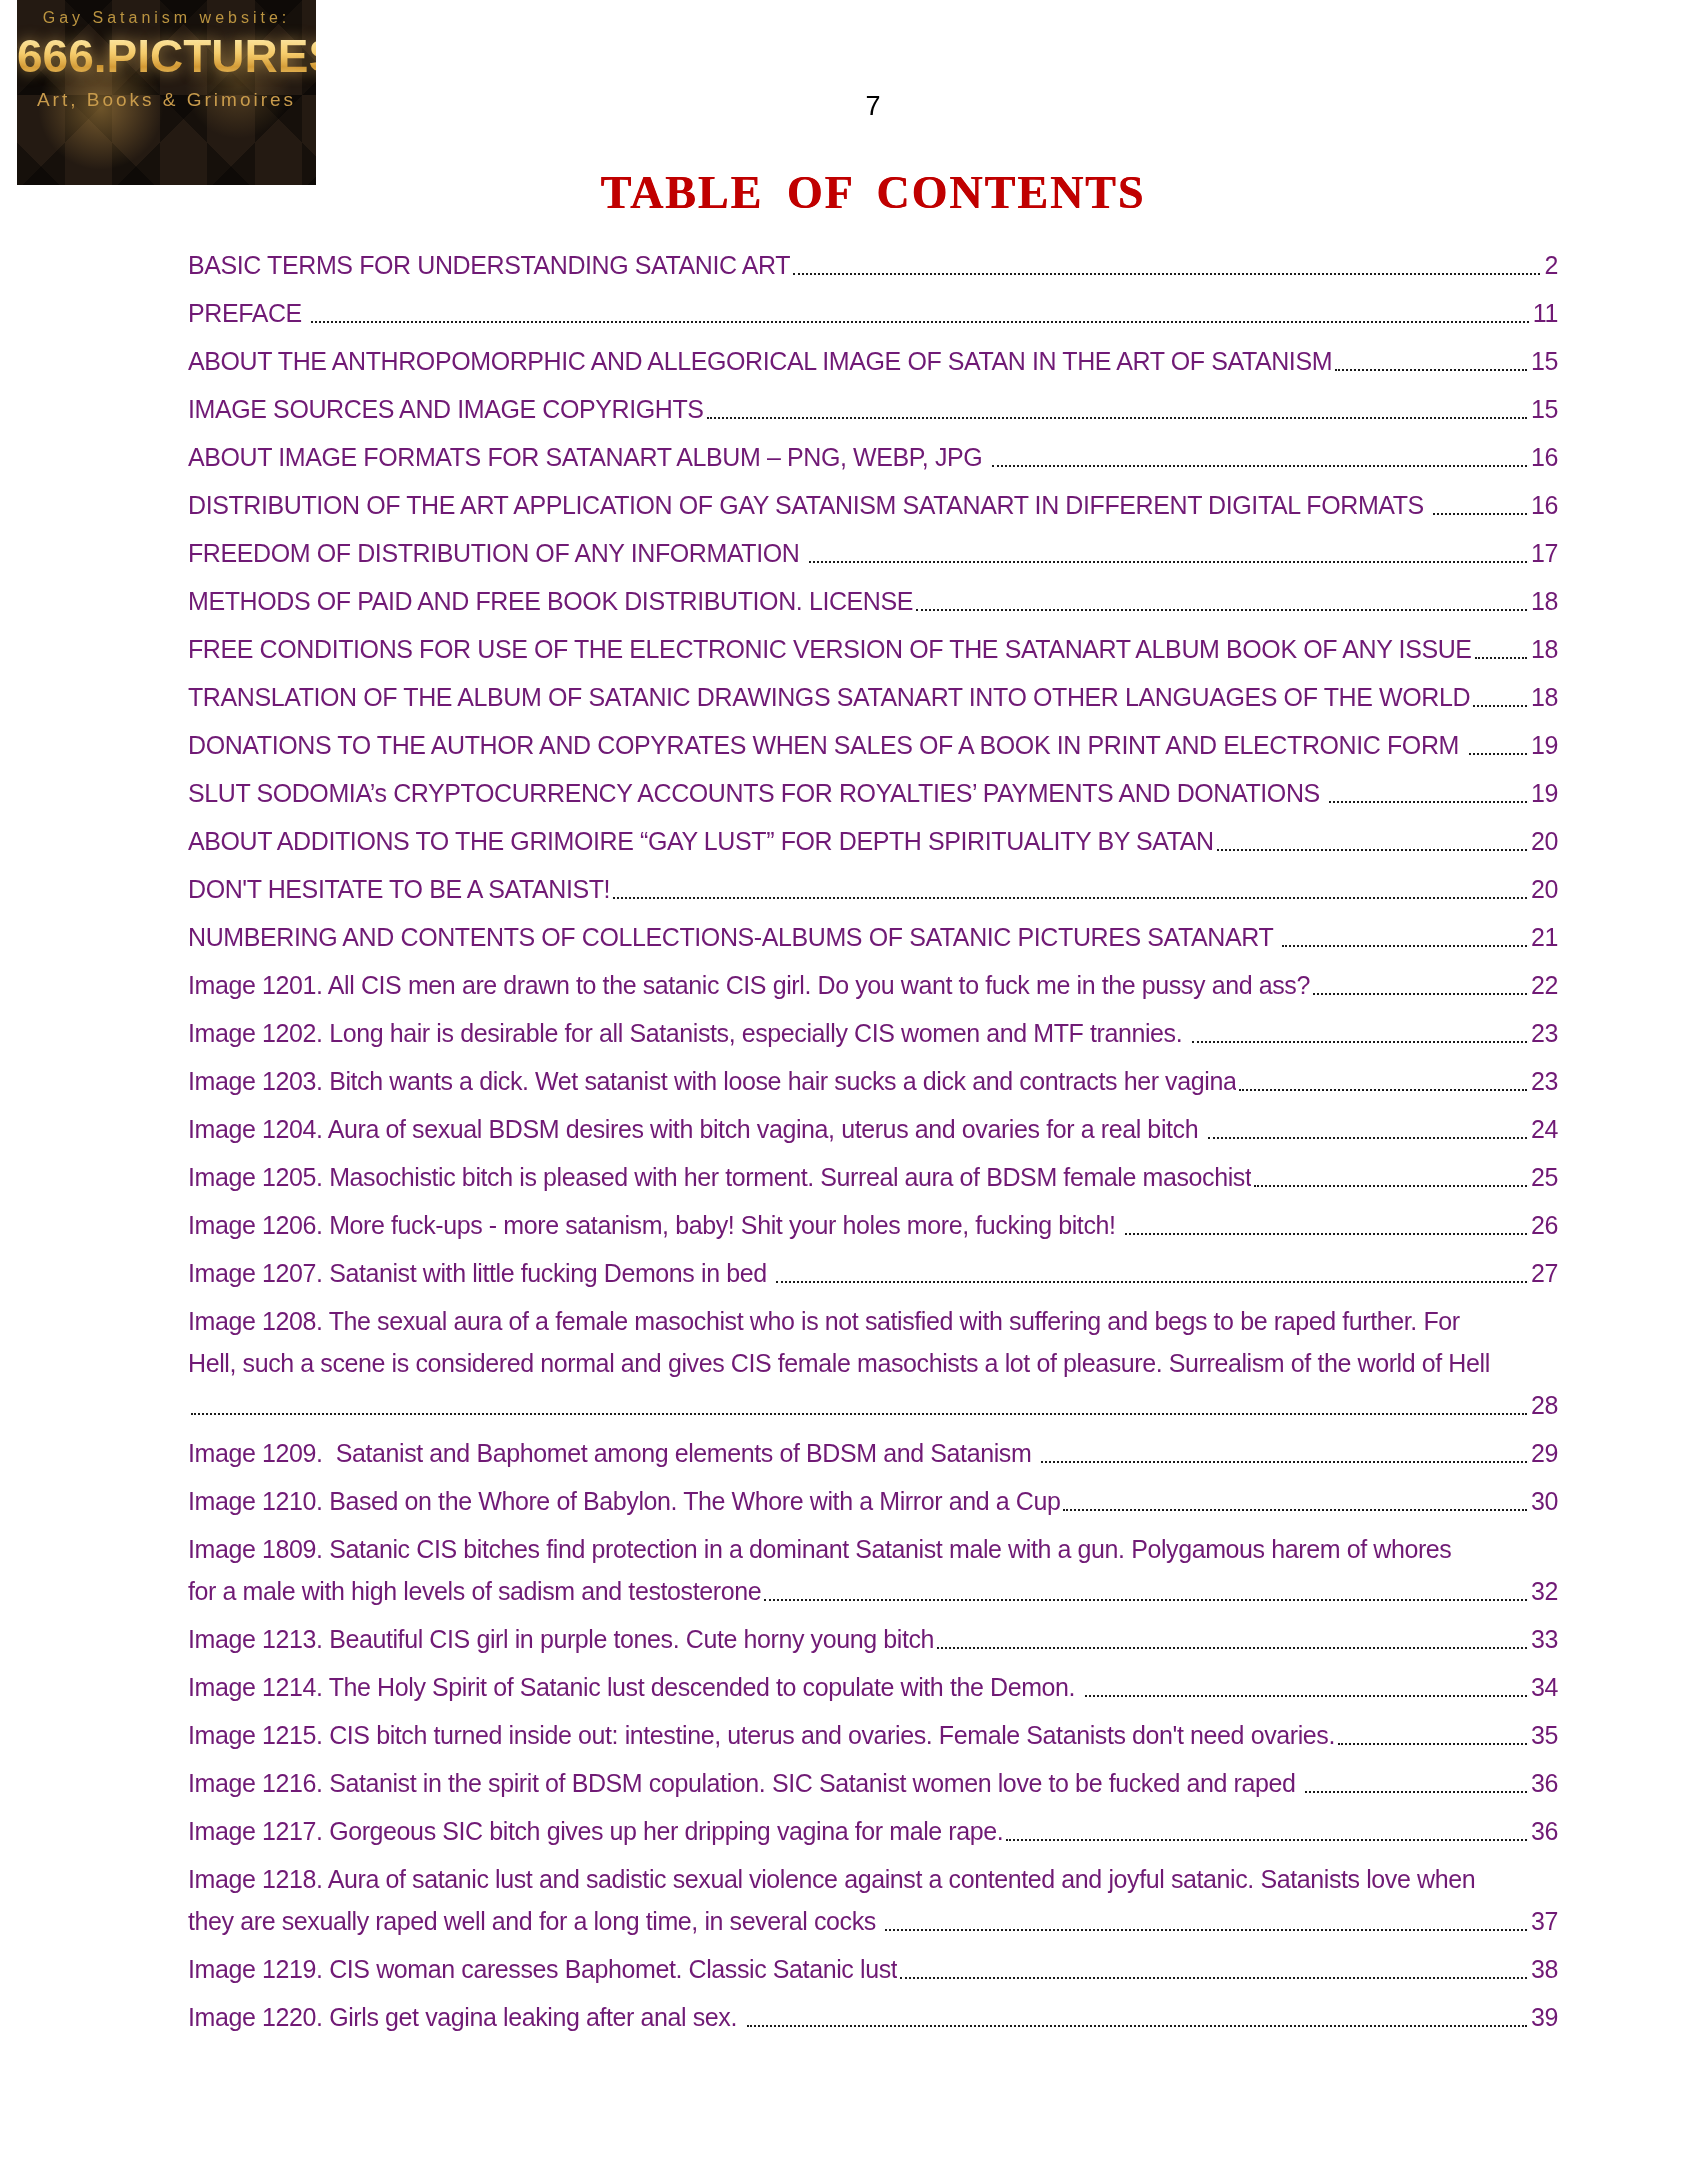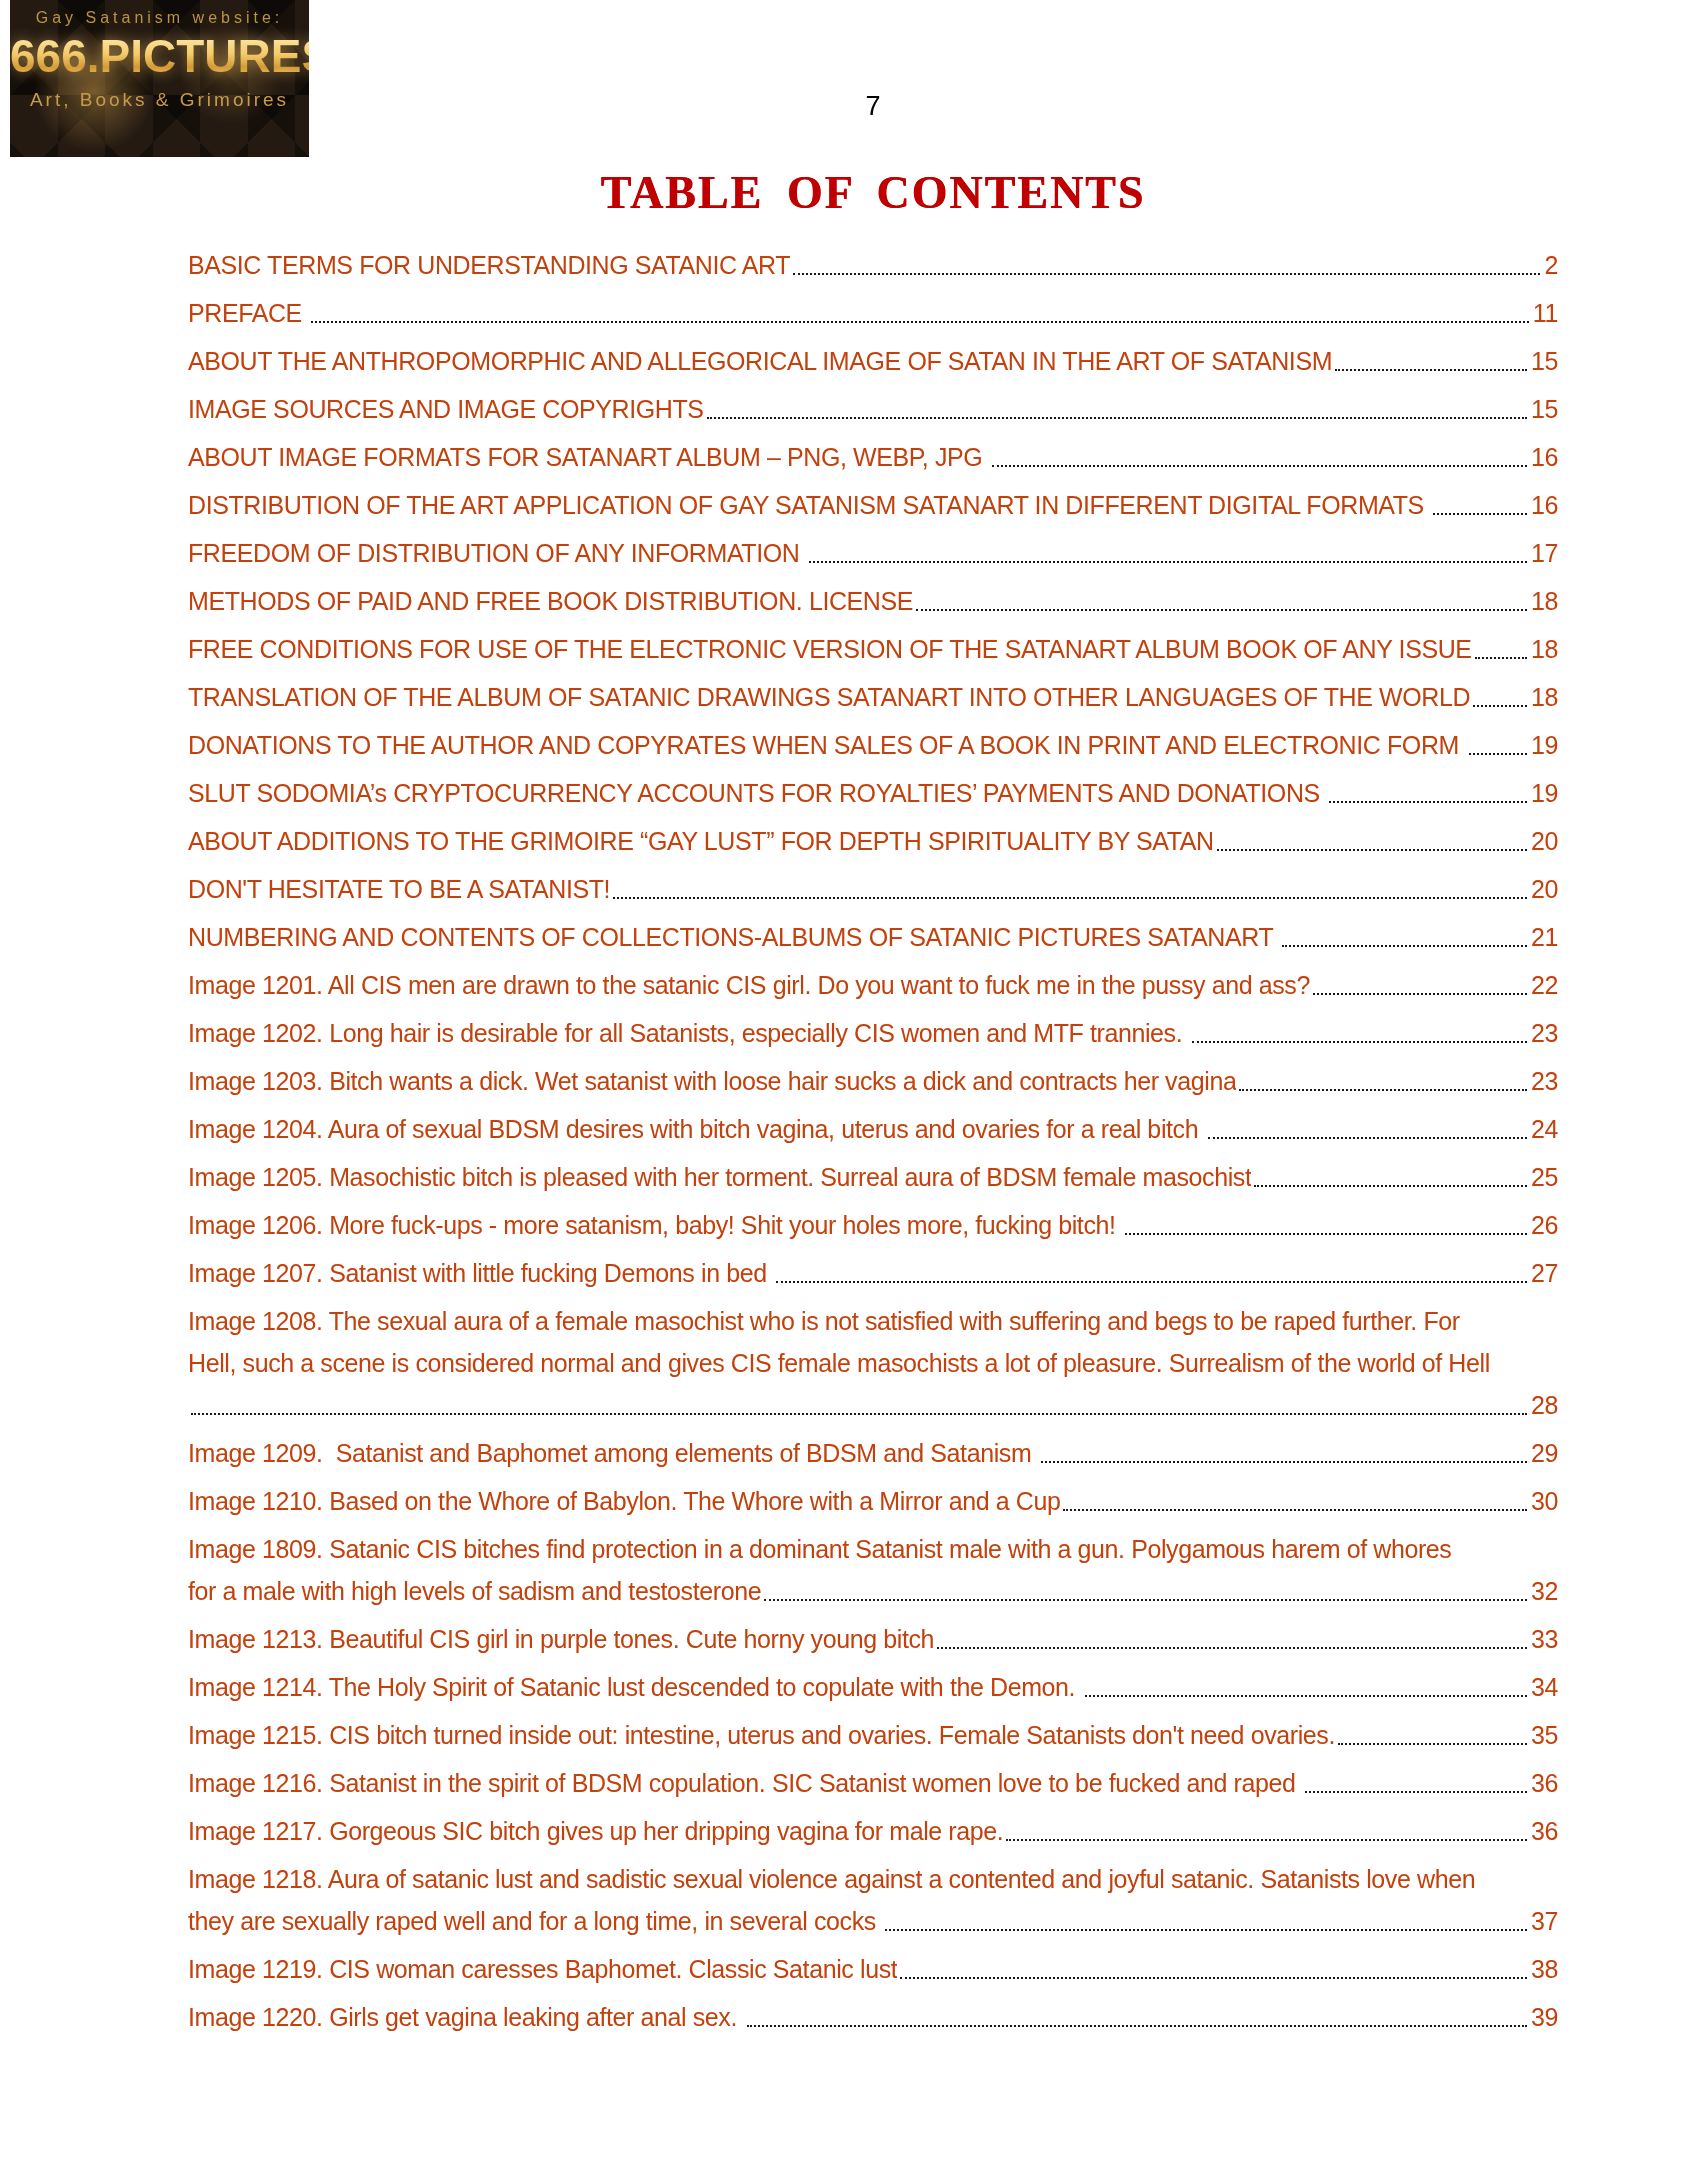--- a/index.html
+++ b/index.html
@@ -13,24 +13,24 @@
   }
   .page {
     position: relative;
     width: 1683px;
     height: 2178px;
     background: #ffffff;
   }
   
   .logo {
     position: absolute;
-    left: 10px;
+    left: 17px;
     top: 0;
     width: 299px;
-    height: 157px;
+    height: 185px;
     background-color: #241a12;
     background-image:
       radial-gradient(circle at 28% 58%, rgba(255,196,92,0.38), rgba(255,196,92,0) 26%),
       radial-gradient(circle at 74% 46%, rgba(255,196,92,0.22), rgba(255,196,92,0) 22%),
       linear-gradient(45deg, rgba(0,0,0,0.38) 25%, transparent 25%, transparent 75%, rgba(0,0,0,0.38) 75%),
       linear-gradient(135deg, rgba(0,0,0,0.38) 25%, transparent 25%, transparent 75%, rgba(0,0,0,0.38) 75%);
     background-size: 100% 100%, 100% 100%, 95px 95px, 95px 95px;
     background-position: 0 0, 0 0, 0 0, 48px 0;
     overflow: hidden;
   }
@@ -86,21 +86,21 @@
     letter-spacing: 2px;
     word-spacing: 10px;
     color: #c00000;
     text-shadow: 0.5px 0 0 #c00000;
   }
   .toc {
     margin-top: 28px;
   }
   .toc-entry {
     margin-bottom: 12px;
-    color: #c2410c;
+    color: #701a75;
     font-size: 25px;
     letter-spacing: -0.4px;
   }
   .toc-line {
     line-height: 36px;
     margin-bottom: 6px;
     white-space: pre;
     overflow: hidden;
   }
   .toc-last {

